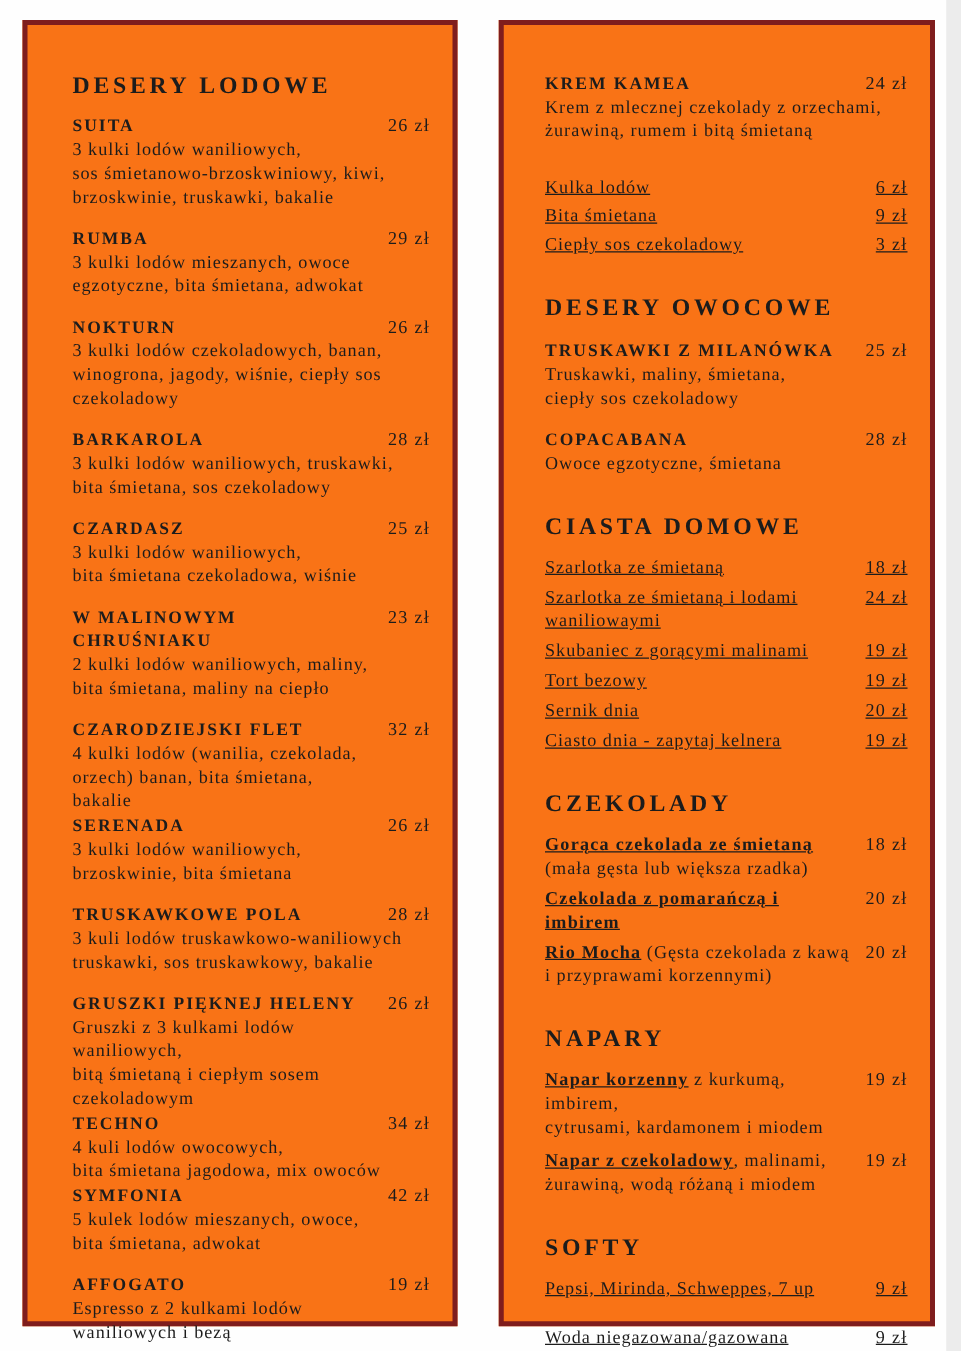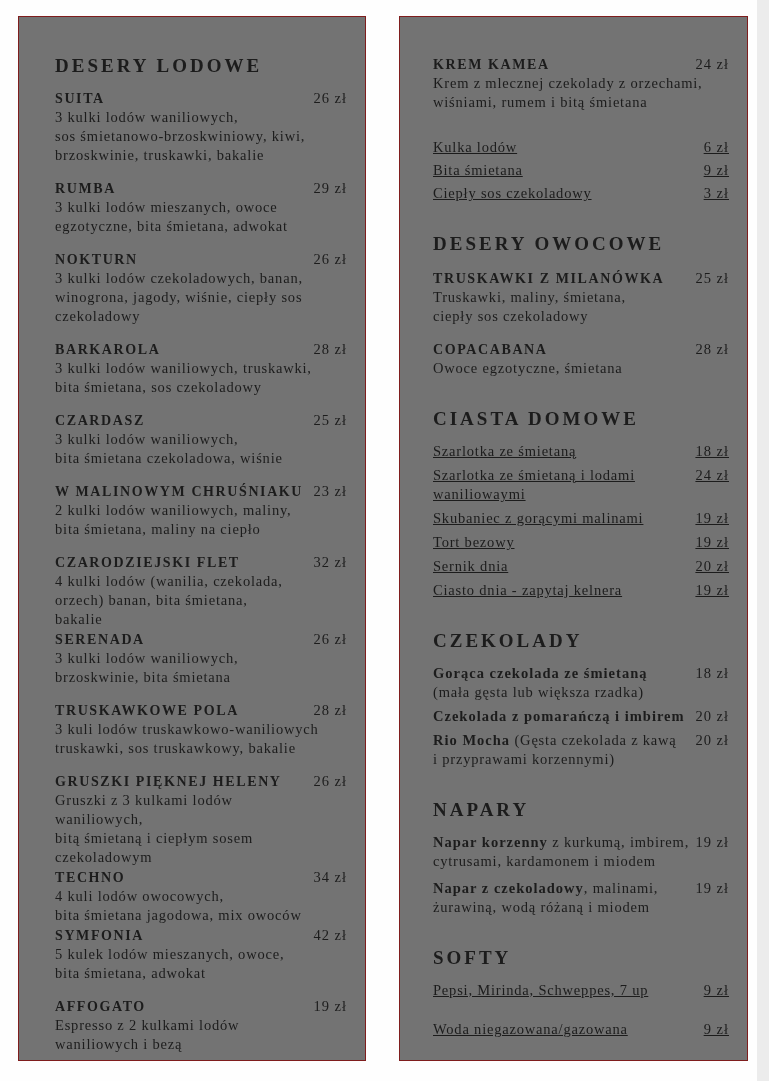--- a/index.html
+++ b/index.html
@@ -12,22 +12,22 @@
     overflow: hidden;
   }
   .page { position: absolute; inset: 0; background: #fefefe; }
   .edge-strip {
     position: absolute; top: 0; right: 0;
     width: 12px; height: 100%;
     background: #ececec;
   }
   .panel {
     position: absolute; top: 16px; height: 1045px;
-    background: #737373;
-    border: 1px solid #7f1d1d;
+    background: #f97316;
+    border: 4px solid #7f1d1d;
     box-sizing: border-box;
   }
   .panel-left  { left: 18px;  width: 348px; padding: 38px 18px 0 36px; }
   .panel-right { left: 399px; width: 349px; padding: 38px 18px 0 33px; }
 
   .section-heading {
     font-size: 19px; font-weight: bold;
     letter-spacing: 3px;
     margin: 0 0 12px 0;
     line-height: 22px;
@@ -41,21 +41,21 @@
   .item-head {
     display: flex; justify-content: space-between;
     align-items: baseline; gap: 6px;
     line-height: 19px;
   }
   .item-name {
     font-weight: bold; font-size: 14px;
     letter-spacing: 1.6px;
   }
   .item-name-mixed { font-size: 14.5px; letter-spacing: 0.8px; line-height: 19px; }
-  .item-name-mixed .b { font-weight: bold; letter-spacing: 1px; }
+  .item-name-mixed .b { font-weight: bold; letter-spacing: 1px; text-decoration: underline; }
   .item-price {
     font-size: 14.5px; letter-spacing: 1px;
     white-space: nowrap; flex-shrink: 0;
   }
   .item-desc, .note {
     font-size: 14.5px; letter-spacing: 0.8px;
     line-height: 19px;
     white-space: pre-line;
   }
   .note:empty { display: none; }
@@ -205,21 +205,21 @@
   </div>
 
   <div class="panel panel-right">
 
     <div class="item first">
       <div class="item-head">
         <span class="item-name">KREM KAMEA</span>
         <span class="item-price">24 zł</span>
       </div>
       <div class="item-desc">Krem z mlecznej czekolady z orzechami,
-wiśniami, rumem i bitą śmietana</div>
+żurawiną, rumem i bitą śmietaną</div>
     </div>
 
     <div class="addons">
       <div class="row">
         <span class="row-name">Kulka lodów</span>
         <span class="item-price">6 zł</span>
       </div>
       <div class="row">
         <span class="row-name">Bita śmietana</span>
         <span class="item-price">9 zł</span>

